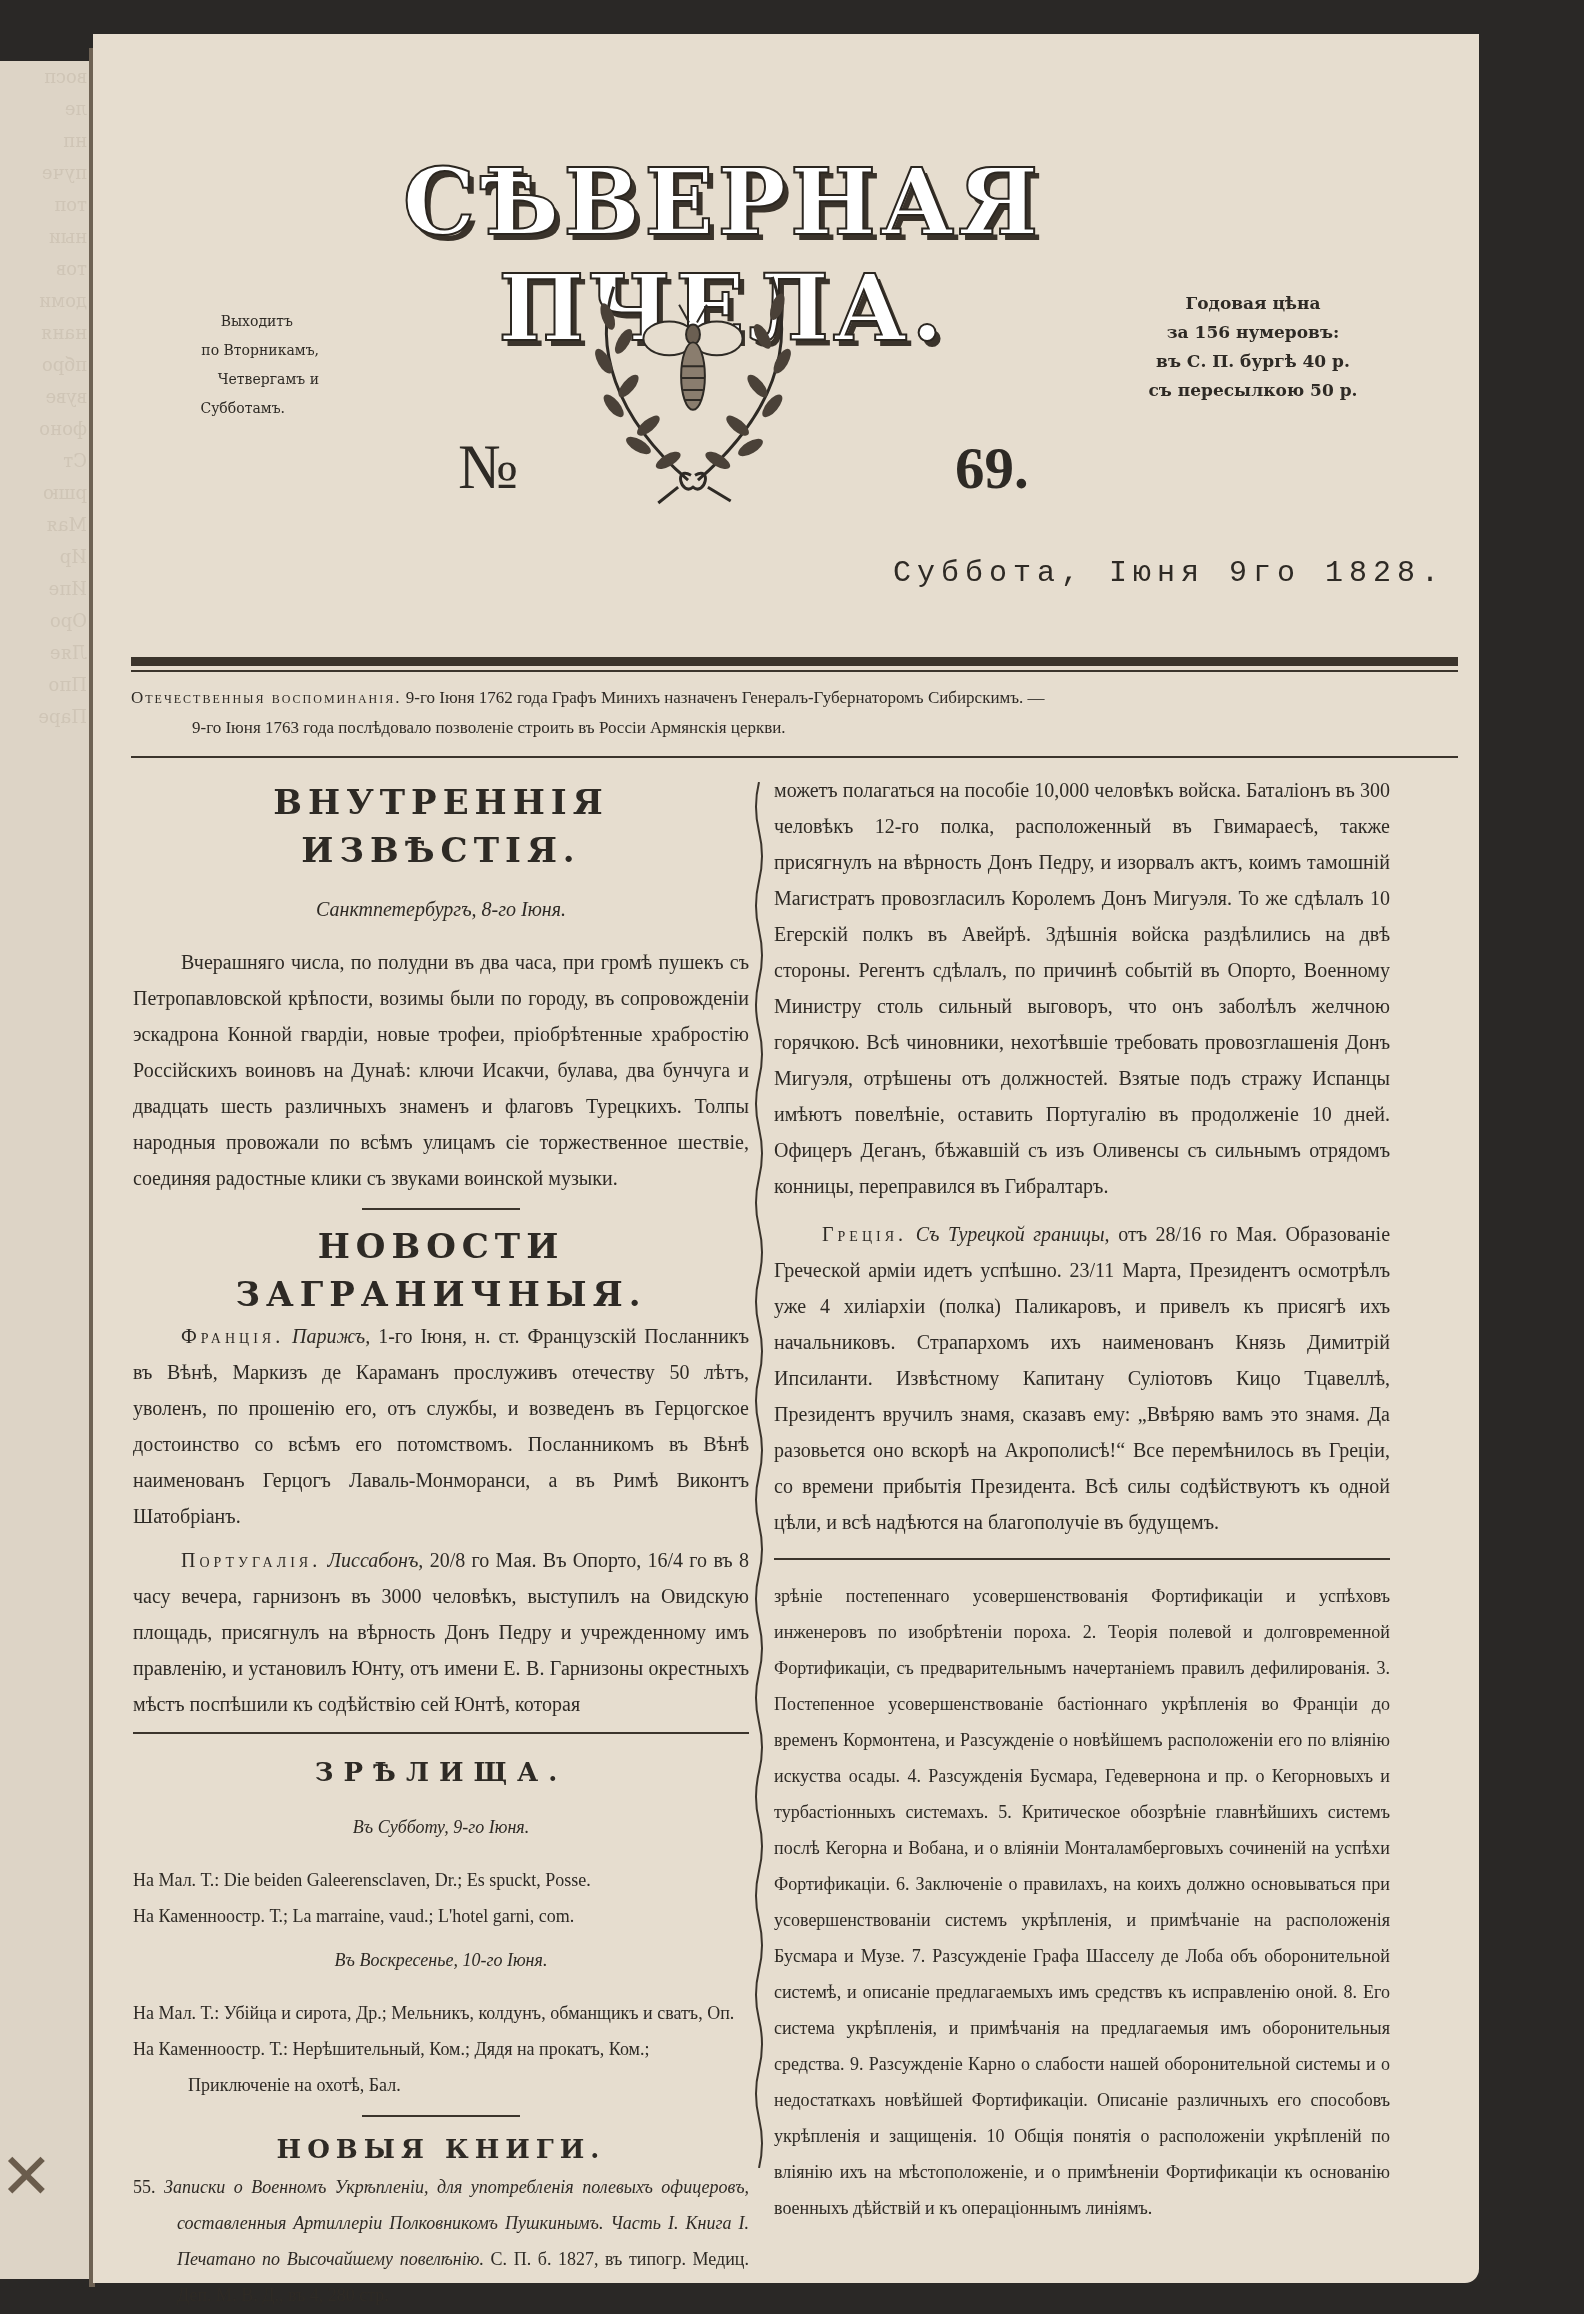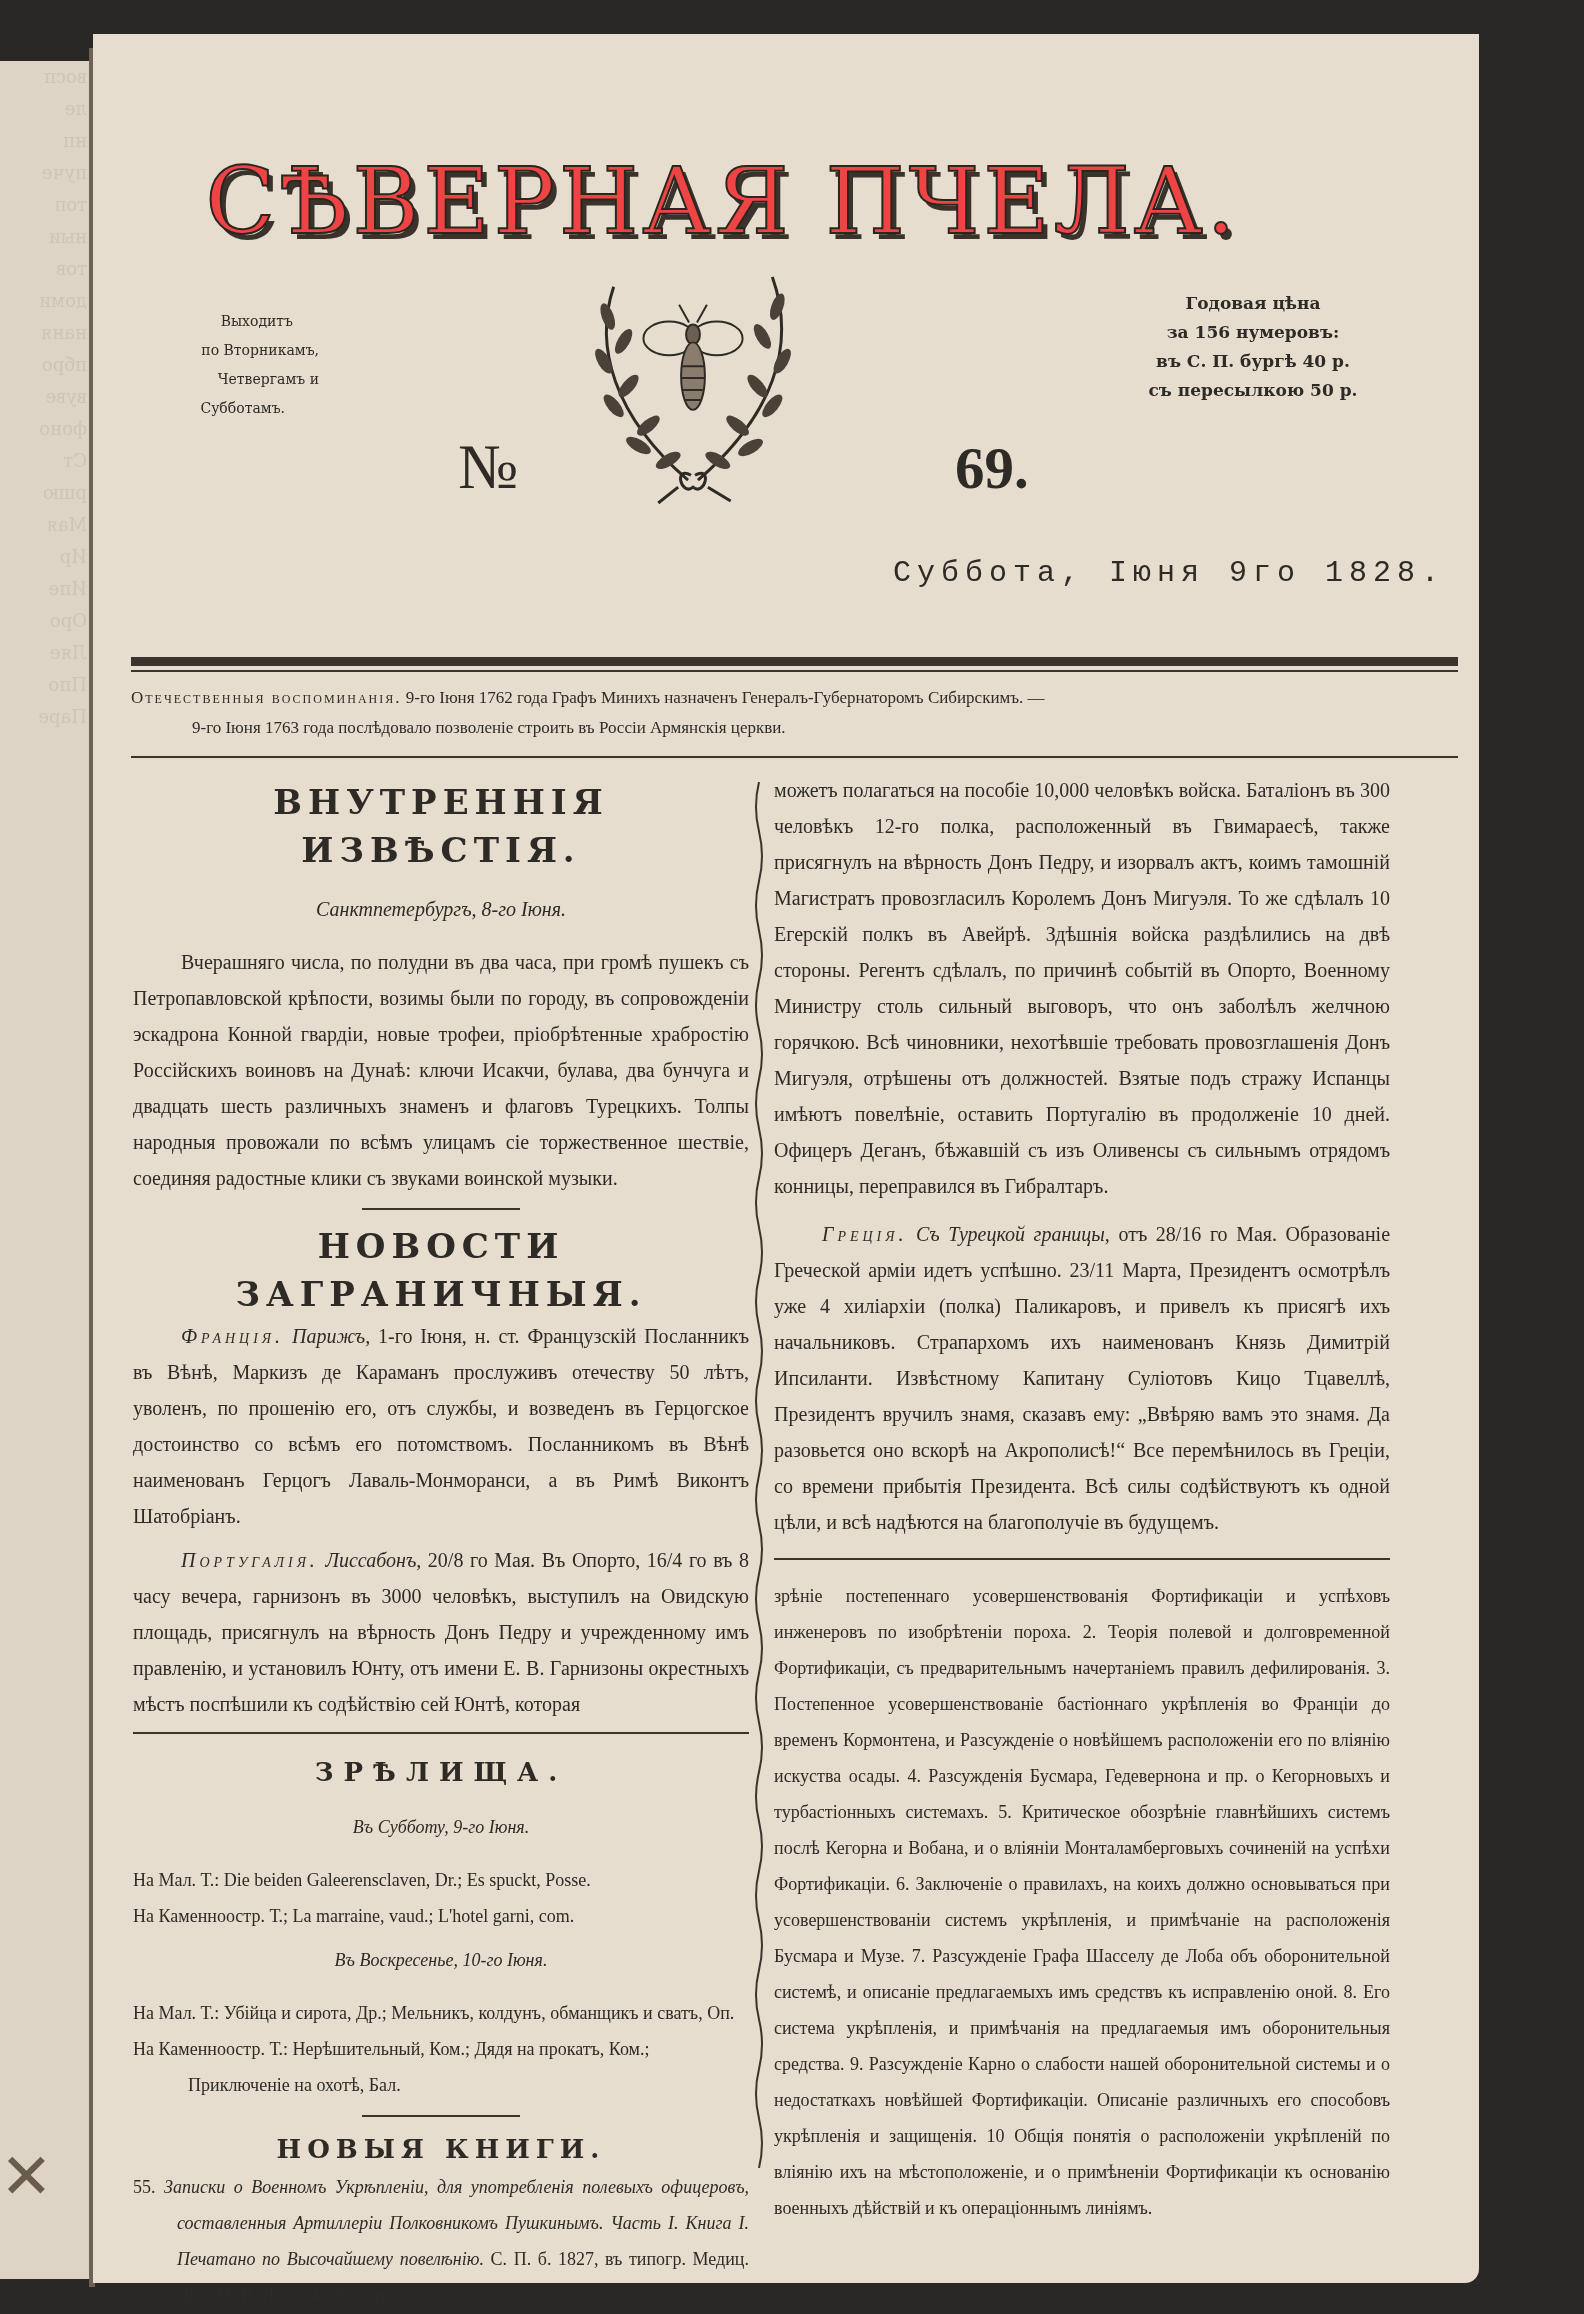--- a/index.html
+++ b/index.html
@@ -7,22 +7,22 @@
        font-family:"DejaVu Serif","Liberation Serif",serif;color:#2e2a25;}
   .left-page{position:absolute;left:0;top:61px;width:91px;height:2218px;background:#ddd4c6;}
   .gutter{position:absolute;left:89px;top:48px;width:6px;height:2239px;background:#6e6254;}
   .page{position:absolute;left:93px;top:34px;width:1386px;height:2249px;background:#e6ddcf;
         border-bottom-right-radius:14px;}
   .bleed{position:absolute;left:4px;top:0;width:83px;font-size:18px;line-height:32px;color:#cfc5b6;
          transform:scaleX(-1);white-space:nowrap;overflow:hidden;}
   .xmark{position:absolute;left:0;top:2079px;font-size:63px;color:#6a5c4c;font-family:"DejaVu Sans",sans-serif;}
 
   .masthead{position:absolute;left:198px;top:149px;width:1049px;text-align:center;
-            font-family:"DejaVu Serif",serif;font-weight:normal;font-size:91px;letter-spacing:4px;
-            color:#ef4444;-webkit-text-stroke:2px #2b2620;text-shadow:5px 6px 0 #3a332b;}
+            font-family:"DejaVu Serif",serif;font-weight:bold;font-size:91px;letter-spacing:4px;
+            color:#ffffff;-webkit-text-stroke:2px #2b2620;text-shadow:5px 6px 0 #3a332b;}
   .issued{position:absolute;left:170px;top:307px;font-size:14px;line-height:29px;text-align:right;width:149px;}
   .issued div:nth-child(1){padding-right:26px}
   .issued div:nth-child(4){padding-right:34px}
   .price{position:absolute;left:1139px;top:289px;font-size:17px;line-height:29px;font-weight:bold;text-align:center;width:228px;}
   .emblem{position:absolute;left:574px;top:267px;width:238px;height:238px;}
   .numero{position:absolute;left:458px;top:431px;font-size:63px;font-family:"Liberation Serif",serif;}
   .issue-no{position:absolute;left:955px;top:434px;font-size:59px;font-weight:bold;font-family:"Liberation Serif",serif;}
   .dateline{position:absolute;left:99px;top:556px;width:1346px;text-align:right;font-size:30px;letter-spacing:6px;
             font-family:Liberation Mono, monospace;}
   .rule-thick{position:absolute;left:131px;top:657px;width:1327px;height:9px;background:#3b342c;}
@@ -34,21 +34,21 @@
 
   .col{position:absolute;font-family:"Liberation Serif",serif;font-size:20px;line-height:36px;text-align:justify;}
   .col-left{left:133px;top:772px;width:616px;}
   .col-right{left:774px;top:772px;width:616px;}
   .divider{position:absolute;left:752px;top:782px;width:14px;height:1386px;}
   .h-sec{text-align:center;font-size:34px;font-weight:bold;letter-spacing:6px;line-height:48px;margin:6px 0 0;font-family:"DejaVu Serif",serif;}
   .h-sec.sm{font-size:26px;letter-spacing:10px;line-height:40px;}
   .dl{text-align:center;font-style:italic;margin:17px;}
   p{margin:0;text-indent:0;}
   p.ind{text-indent:48px;}
-  .cap{letter-spacing:4px;font-variant:small-caps;font-style:italic;}
+  .cap{letter-spacing:4px;font-variant:small-caps;}
   .it{font-style:italic;}
   .short-rule{width:158px;height:2px;background:#3b342c;margin:12px auto 12px;}
   .full-rule{height:2px;background:#3b342c;margin:10px 0 18px;}
   .show{padding-left:55px;text-indent:-55px;text-align:left;}
   .book{padding-left:44px;text-indent:-44px;}
   .small{font-size:18px;line-height:36px;}
 </style>
 </head>
 <body>
 

